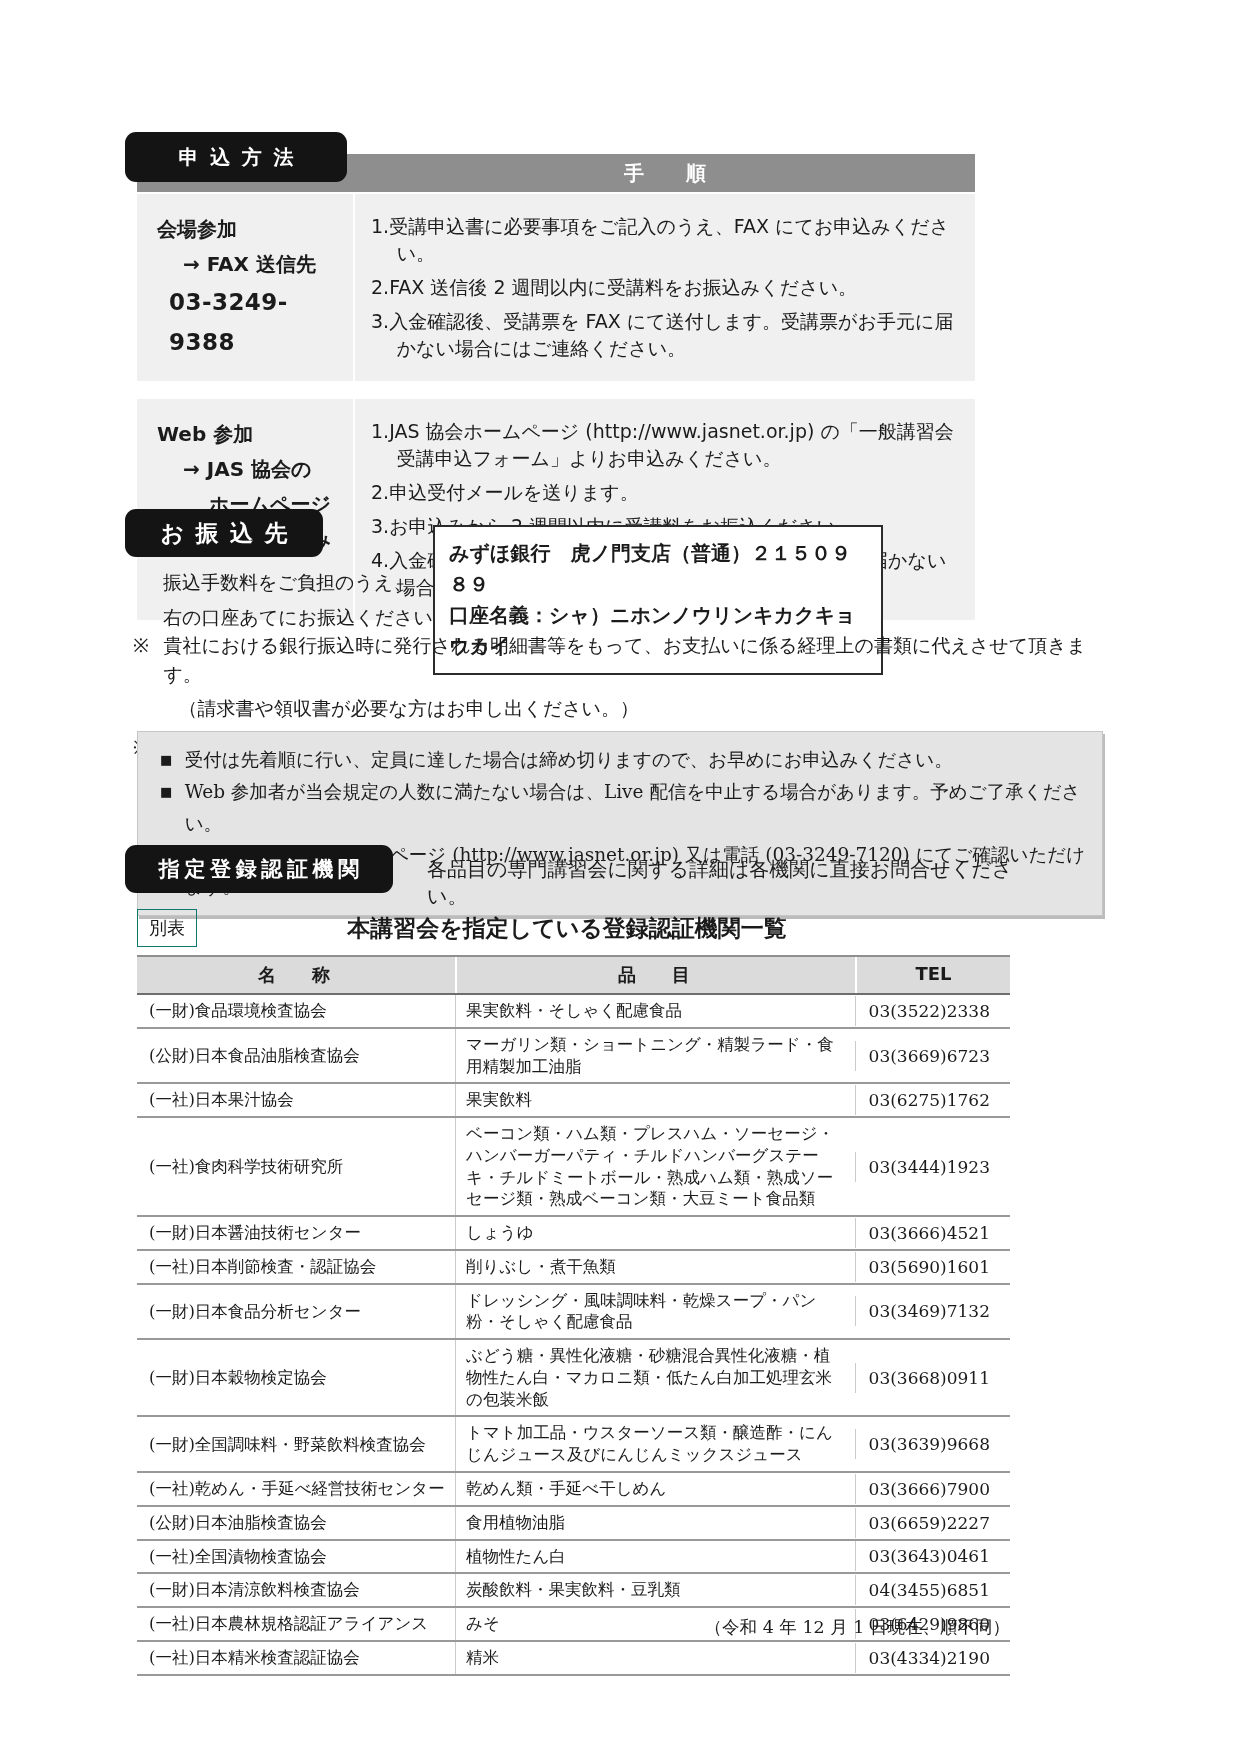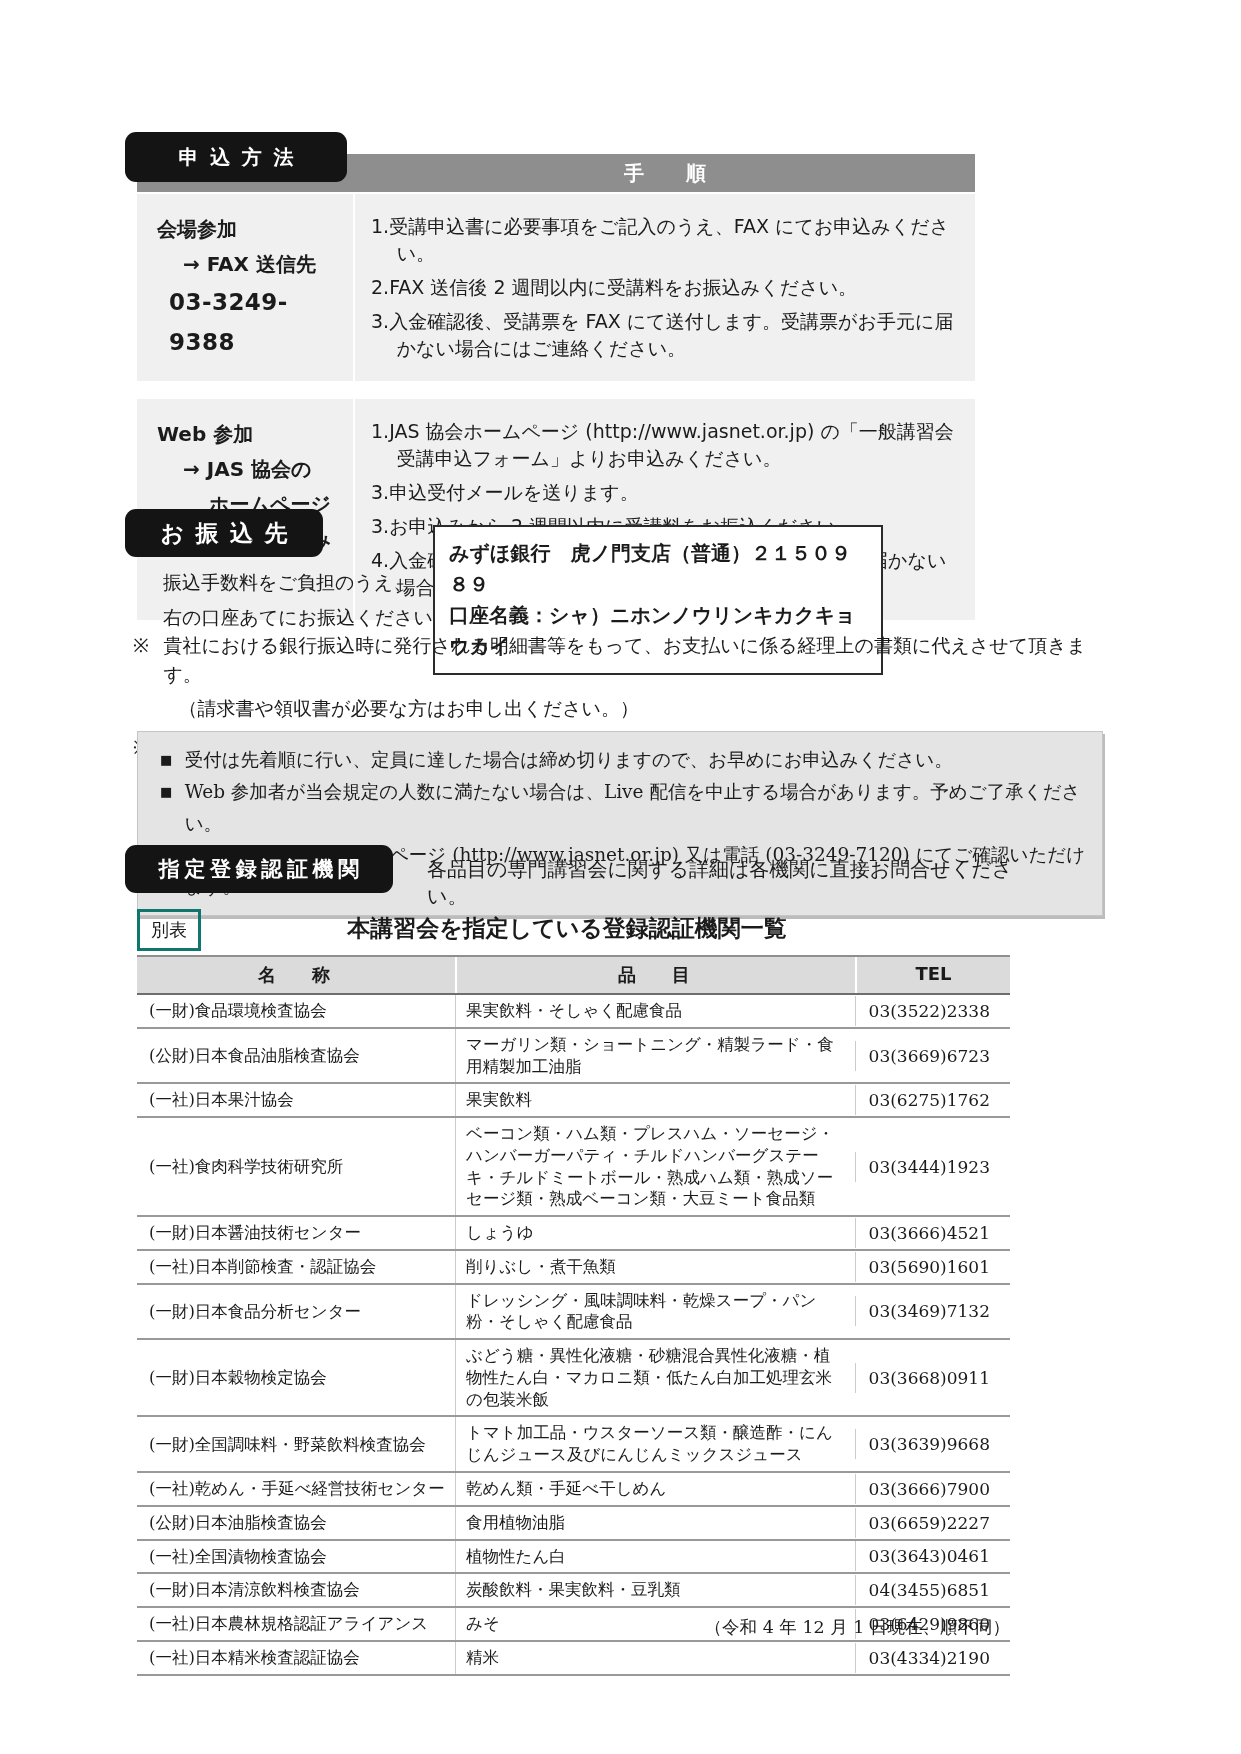--- a/index.html
+++ b/index.html
@@ -68,21 +68,21 @@
   .sq { font-size:13px; width:1.9em; flex:0 0 auto; position:relative; top:-2px; }
 
   
   .registry { position:absolute; left:125px; top:843px; width:892px; }
   .reg-badge {
     position:absolute; left:0; top:2px; width:268px; height:48px;
     font-size:21px; letter-spacing:0.22em; padding-left:0.22em;
   }
   .reg-lead { position:absolute; left:302px; top:13px; font-size:20px; }
   .appendix {
-    position:absolute; left:12px; top:66px; border:3px solid #0f766e;
+    position:absolute; left:12px; top:66px; border:1px solid #0f766e;
     padding:6px 11px; font-size:18px;
   }
   .reg-title {
     position:absolute; left:12px; top:70px; width:860px; text-align:center;
     font-weight:bold; font-size:23px;
   }
   .reg-table { position:absolute; left:12px; top:112px; width:873px; border-top:2px solid #8f8f8f; }
   .rt-header {
     display:flex; background:#dcdbdc; font-weight:bold; font-size:18px;
     border-bottom:2px solid #6e6e6e;
@@ -126,21 +126,21 @@
       </div>
       <div class="apply-row">
         <div class="apply-method">
           <div>Web 参加</div>
           <div class="m-ind1">→ JAS 協会の</div>
           <div class="m-ind2">ホームページ</div>
           <div class="m-ind2">からお申込み</div>
         </div>
         <div class="apply-steps">
           <div class="step">1.JAS 協会ホームページ (http://www.jasnet.or.jp) の「一般講習会　受講申込フォーム」よりお申込みください。</div>
-          <div class="step">3.申込受付メールを送ります。</div>
+          <div class="step">2.申込受付メールを送ります。</div>
           <div class="step">3.お申込みから 2 週間以内に受講料をお振込ください。</div>
           <div class="step">4.入金確認後、確認メールをお送りします。確認メールが届かない場合にはご連絡ください。</div>
         </div>
       </div>
     </div>
   </div>
 
   <div class="payment">
     <div class="badge pay-badge">
       <span>お振込先</span>

